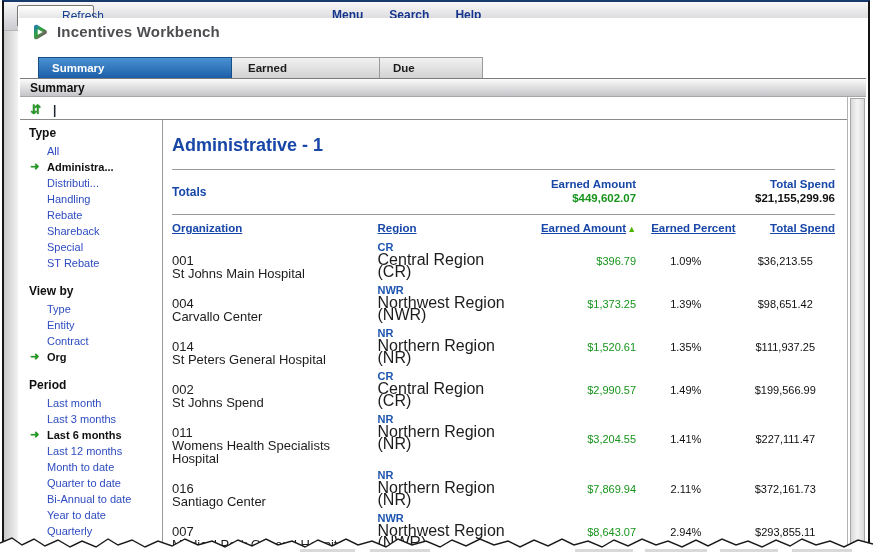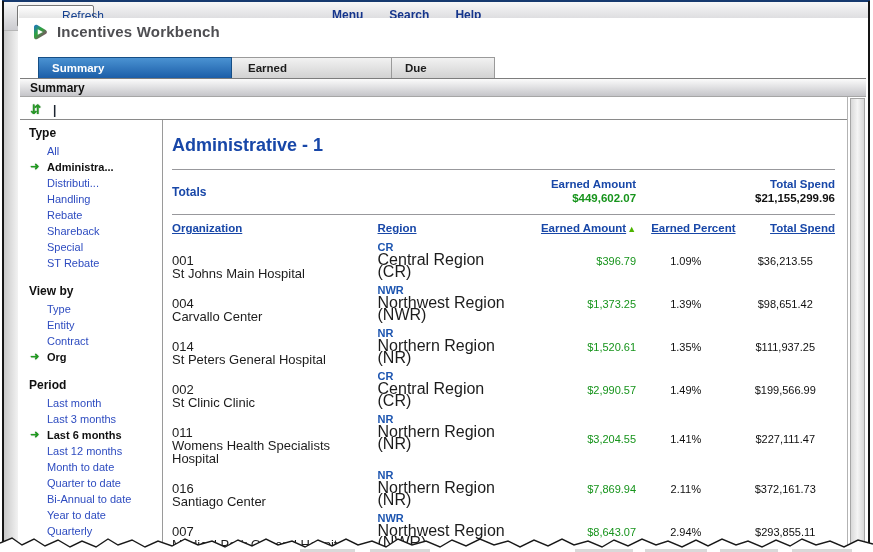--- a/index.html
+++ b/index.html
@@ -29,21 +29,21 @@
   .logo{margin-left:13px;display:flex;align-items:center;}
   .app-title{font-size:15px;font-weight:bold;color:#4e4e52;margin-left:8px;letter-spacing:.2px;}
 
   
   .tabs{position:absolute;left:38px;top:57px;height:21px;display:flex;}
   .tab{box-sizing:border-box;height:21px;padding:4px 0 0 13px;font-weight:bold;font-size:11.5px;
        background:linear-gradient(#f2f2f2,#d2d2d2);border:1px solid #9a9a9a;border-bottom:none;
        color:#1c1c1c;cursor:pointer;}
   .tab.active{background:linear-gradient(#4a92d2,#1c5ea8);color:#fff;border-color:#164e85;}
   .tab-summary{width:194px;}
-  .tab-earned{width:160px;border-left:none;padding-left:16px;}
+  .tab-earned{width:148px;border-left:none;padding-left:16px;}
   .tab-due{width:103px;border-left:none;}
 
   
   .panel{position:absolute;left:20px;top:78px;width:846px;bottom:4px;}
   .panel-header{height:19px;box-sizing:border-box;padding:2px 0 0 10px;
        background:linear-gradient(#fbfbfb,#c5c5c9);border-top:1px solid #7d7d7d;
        border-bottom:1px solid #a6a6a6;font-weight:bold;font-size:12px;color:#101010;}
   .panel-body{position:absolute;top:19px;left:0;right:0;bottom:0;}
   .content{position:absolute;left:0;top:0;width:828px;bottom:0;background:#fff;
            border-right:1px solid #b3b3b3;box-sizing:border-box;}
@@ -358,21 +358,21 @@
                       <div class="region-abbr">(NR)</div>
                     </td>
                     <td class="amount">$1,520.61</td>
                     <td class="pct">1.35%</td>
                     <td class="spend">$111,937.25</td>
                   </tr>
 
                   <tr>
                     <td class="org">
                       <div class="org-code">002</div>
-                      <div class="org-name">St Clinic Clinic</div>
+                      <div class="org-name">St Johns Spend</div>
                     </td>
                     <td class="region">
                       <div class="region-code">CR</div>
                       <div class="region-name">Central Region</div>
                       <div class="region-abbr">(CR)</div>
                     </td>
                     <td class="amount">$2,990.57</td>
                     <td class="pct">1.49%</td>
                     <td class="spend">$199,566.99</td>
                   </tr>

